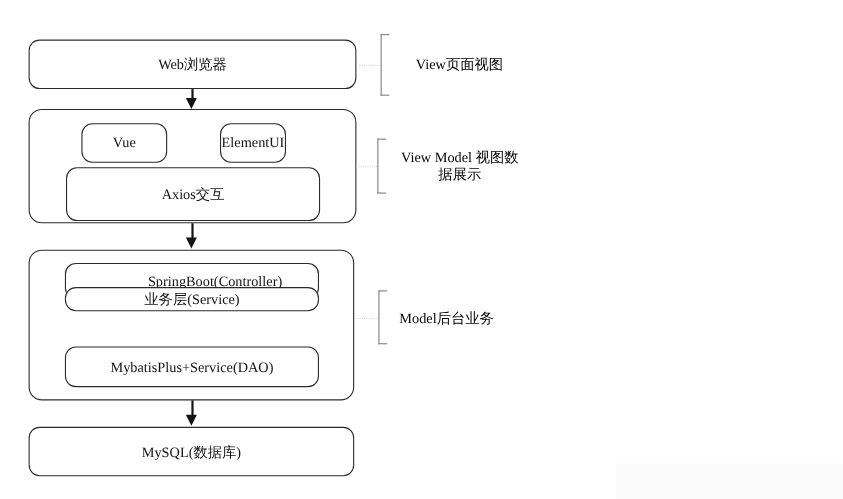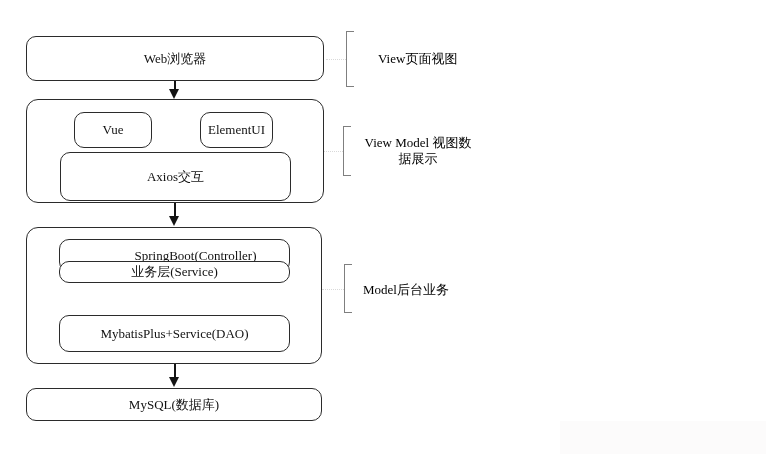--- a/index.html
+++ b/index.html
@@ -33,27 +33,27 @@
   .group {
     position: absolute;
     border: 1px solid #2b2b2b;
     border-radius: 12px;
     background: #ffffff;
     box-sizing: border-box;
   }
   #box-browser   { left: 26px;  top: 36px;  width: 298px; height: 45px; }
   #group-vm      { left: 26px;  top: 99px;  width: 298px; height: 104px; }
   #box-vue       { left: 74px;  top: 112px; width: 78px;  height: 36px; }
-  #box-elementui { left: 200px; top: 112px; width: 73px;  height: 36px; }
+  #box-elementui { left: 200px; top: 112px; width: 60px;  height: 36px; }
   #box-axios     { left: 60px;  top: 152px; width: 231px; height: 49px; }
   #group-model   { left: 26px;  top: 227px; width: 296px; height: 137px; }
   #box-controller{ left: 59px;  top: 239px; width: 231px; height: 33px; padding-left: 42px; }
   #box-service   { left: 59px;  top: 261px; width: 231px; height: 22px; }
   #box-dao       { left: 59px;  top: 315px; width: 231px; height: 37px; }
-  #box-mysql     { left: 26px;  top: 388px; width: 296px; height: 33px; justify-content: center; }
+  #box-mysql     { left: 26px;  top: 388px; width: 296px; height: 45px; justify-content: center; }
 
   
   .arrow-stem {
     position: absolute;
     left: 174px;
     width: 1.5px;
     background: #141414;
   }
   .arrow-head {
     position: absolute;

